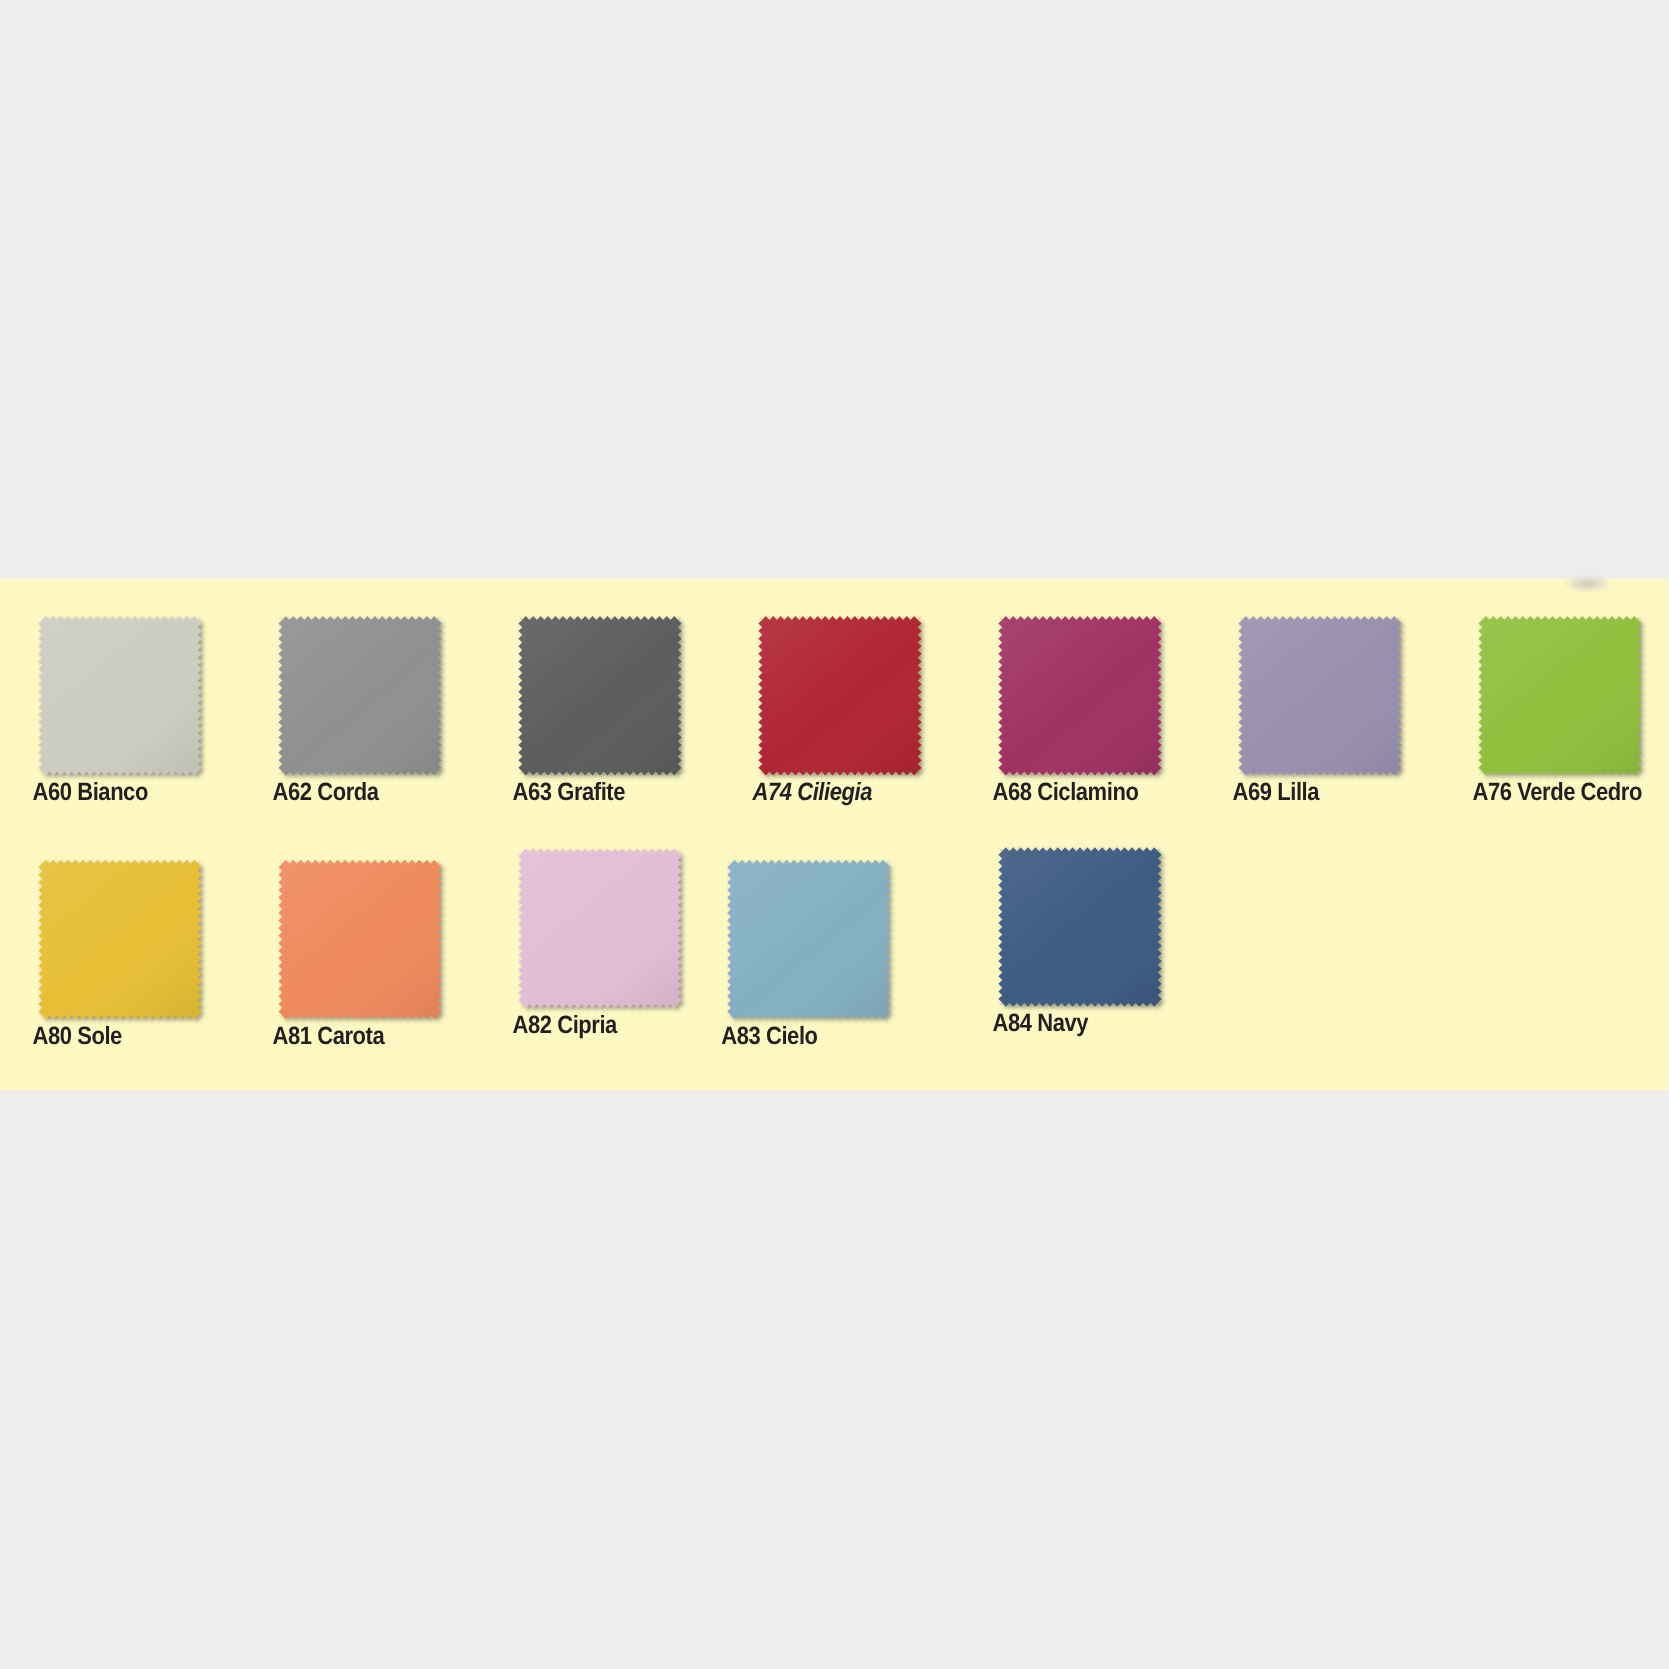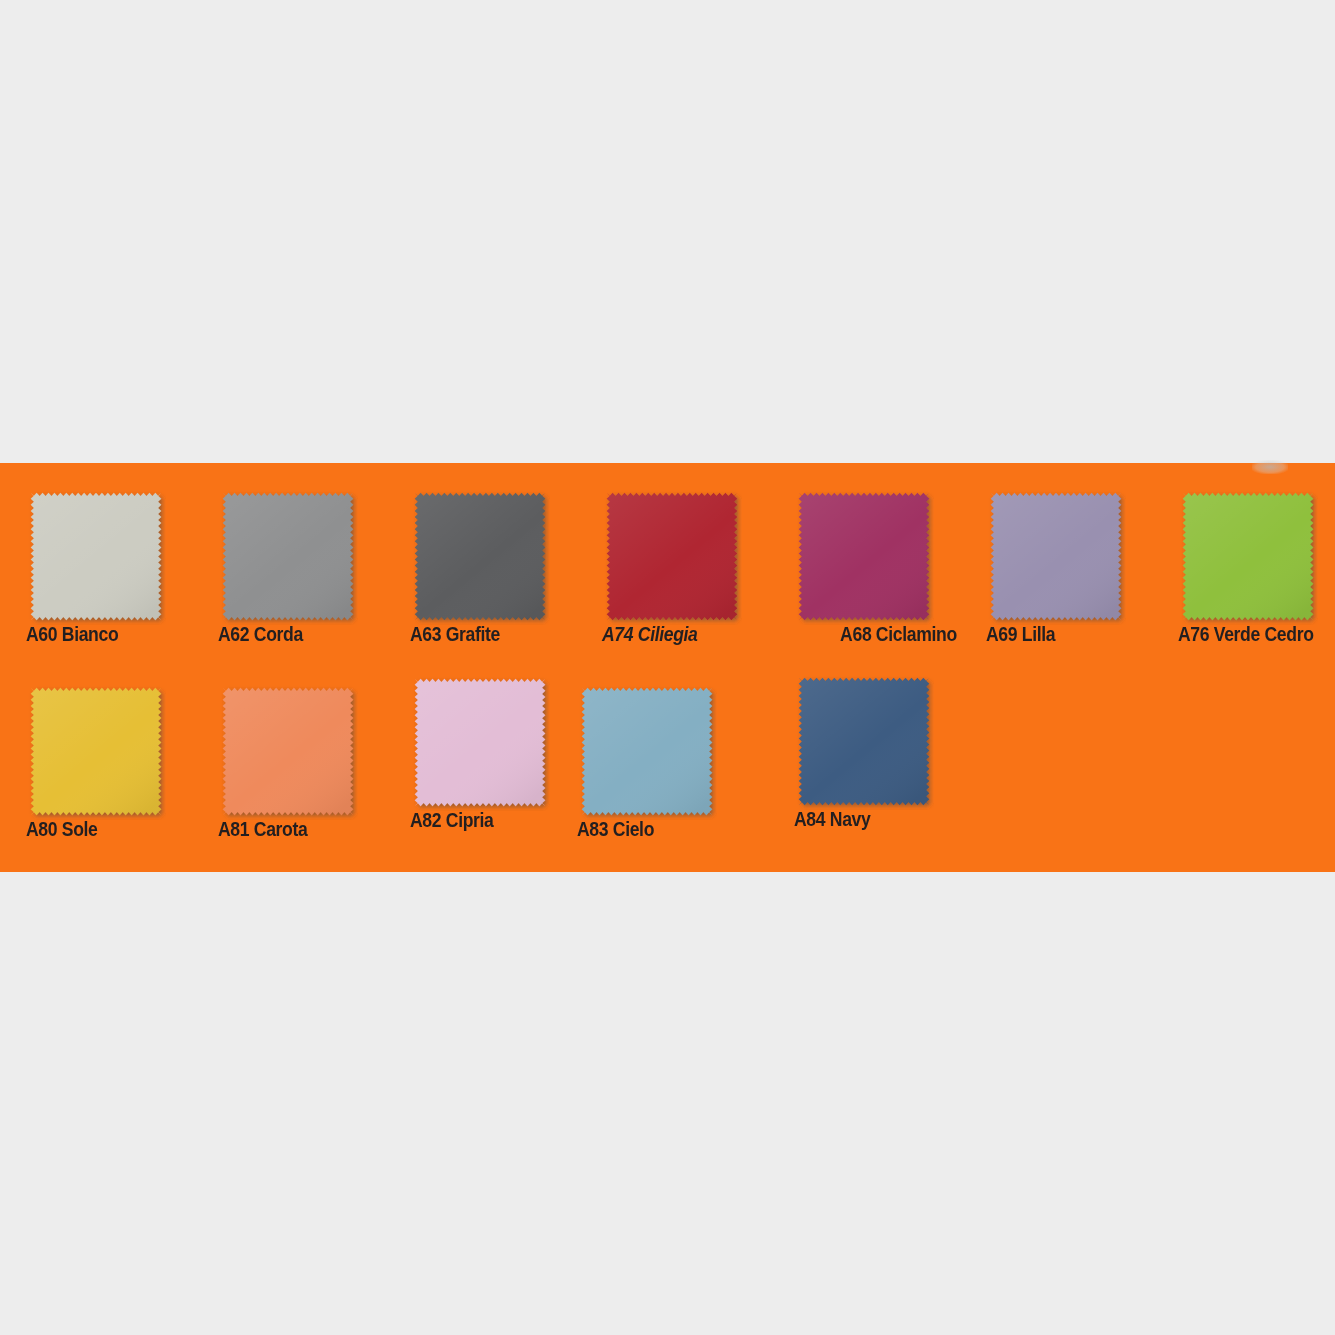--- a/index.html
+++ b/index.html
@@ -21,21 +21,21 @@
     background: #ededed;
   }
 
   
   #swatch-panel {
     position: absolute;
     left: 0;
     top: 463px;
     width: 1335px;
     height: 409px;
-    background: #f97316;
+    background: #fef9c3;
   }
 
   #swatch-grid {
     position: absolute;
     left: 0;
     top: 0;
     width: 1335px;
     height: 409px;
   }
 
@@ -173,21 +173,21 @@
                   <stop offset="58%" stop-color="#ffffff" stop-opacity="0"></stop>
                   <stop offset="100%" stop-color="#000000" stop-opacity="0.055"></stop>
                 </linearGradient>
               </defs>
               <path d="M 4.70 4.70 L 7.67 7.90 L 10.64 4.70 L 13.60 7.90 L 16.57 4.70 L 19.54 7.90 L 22.51 4.70 L 25.48 7.90 L 28.45 4.70 L 31.41 7.90 L 34.38 4.70 L 37.35 7.90 L 40.32 4.70 L 43.29 7.90 L 46.25 4.70 L 49.22 7.90 L 52.19 4.70 L 55.16 7.90 L 58.13 4.70 L 61.10 7.90 L 64.06 4.70 L 67.03 7.90 L 70.00 4.70 L 72.97 7.90 L 75.94 4.70 L 78.90 7.90 L 81.87 4.70 L 84.84 7.90 L 87.81 4.70 L 90.78 7.90 L 93.75 4.70 L 96.71 7.90 L 99.68 4.70 L 102.65 7.90 L 105.62 4.70 L 108.59 7.90 L 111.55 4.70 L 114.52 7.90 L 117.49 4.70 L 120.46 7.90 L 123.43 4.70 L 126.40 7.90 L 129.36 4.70 L 132.33 7.90 L 135.30 4.70 L 132.10 7.74 L 135.30 10.78 L 132.10 13.81 L 135.30 16.85 L 132.10 19.89 L 135.30 22.93 L 132.10 25.97 L 135.30 29.00 L 132.10 32.04 L 135.30 35.08 L 132.10 38.12 L 135.30 41.16 L 132.10 44.20 L 135.30 47.23 L 132.10 50.27 L 135.30 53.31 L 132.10 56.35 L 135.30 59.39 L 132.10 62.42 L 135.30 65.46 L 132.10 68.50 L 135.30 71.54 L 132.10 74.58 L 135.30 77.61 L 132.10 80.65 L 135.30 83.69 L 132.10 86.73 L 135.30 89.77 L 132.10 92.80 L 135.30 95.84 L 132.10 98.88 L 135.30 101.92 L 132.10 104.96 L 135.30 108.00 L 132.10 111.03 L 135.30 114.07 L 132.10 117.11 L 135.30 120.15 L 132.10 123.19 L 135.30 126.22 L 132.10 129.26 L 135.30 132.30 L 132.33 129.10 L 129.36 132.30 L 126.40 129.10 L 123.43 132.30 L 120.46 129.10 L 117.49 132.30 L 114.52 129.10 L 111.55 132.30 L 108.59 129.10 L 105.62 132.30 L 102.65 129.10 L 99.68 132.30 L 96.71 129.10 L 93.75 132.30 L 90.78 129.10 L 87.81 132.30 L 84.84 129.10 L 81.87 132.30 L 78.90 129.10 L 75.94 132.30 L 72.97 129.10 L 70.00 132.30 L 67.03 129.10 L 64.06 132.30 L 61.10 129.10 L 58.13 132.30 L 55.16 129.10 L 52.19 132.30 L 49.22 129.10 L 46.25 132.30 L 43.29 129.10 L 40.32 132.30 L 37.35 129.10 L 34.38 132.30 L 31.41 129.10 L 28.45 132.30 L 25.48 129.10 L 22.51 132.30 L 19.54 129.10 L 16.57 132.30 L 13.60 129.10 L 10.64 132.30 L 7.67 129.10 L 4.70 132.30 L 7.90 129.26 L 4.70 126.22 L 7.90 123.19 L 4.70 120.15 L 7.90 117.11 L 4.70 114.07 L 7.90 111.03 L 4.70 108.00 L 7.90 104.96 L 4.70 101.92 L 7.90 98.88 L 4.70 95.84 L 7.90 92.80 L 4.70 89.77 L 7.90 86.73 L 4.70 83.69 L 7.90 80.65 L 4.70 77.61 L 7.90 74.58 L 4.70 71.54 L 7.90 68.50 L 4.70 65.46 L 7.90 62.42 L 4.70 59.39 L 7.90 56.35 L 4.70 53.31 L 7.90 50.27 L 4.70 47.23 L 7.90 44.20 L 4.70 41.16 L 7.90 38.12 L 4.70 35.08 L 7.90 32.04 L 4.70 29.00 L 7.90 25.97 L 4.70 22.93 L 7.90 19.89 L 4.70 16.85 L 7.90 13.81 L 4.70 10.78 L 7.90 7.74 L 4.70 4.70 Z" fill="#b02530" filter="url(#sh3)"></path>
               <path d="M 4.70 4.70 L 7.67 7.90 L 10.64 4.70 L 13.60 7.90 L 16.57 4.70 L 19.54 7.90 L 22.51 4.70 L 25.48 7.90 L 28.45 4.70 L 31.41 7.90 L 34.38 4.70 L 37.35 7.90 L 40.32 4.70 L 43.29 7.90 L 46.25 4.70 L 49.22 7.90 L 52.19 4.70 L 55.16 7.90 L 58.13 4.70 L 61.10 7.90 L 64.06 4.70 L 67.03 7.90 L 70.00 4.70 L 72.97 7.90 L 75.94 4.70 L 78.90 7.90 L 81.87 4.70 L 84.84 7.90 L 87.81 4.70 L 90.78 7.90 L 93.75 4.70 L 96.71 7.90 L 99.68 4.70 L 102.65 7.90 L 105.62 4.70 L 108.59 7.90 L 111.55 4.70 L 114.52 7.90 L 117.49 4.70 L 120.46 7.90 L 123.43 4.70 L 126.40 7.90 L 129.36 4.70 L 132.33 7.90 L 135.30 4.70 L 132.10 7.74 L 135.30 10.78 L 132.10 13.81 L 135.30 16.85 L 132.10 19.89 L 135.30 22.93 L 132.10 25.97 L 135.30 29.00 L 132.10 32.04 L 135.30 35.08 L 132.10 38.12 L 135.30 41.16 L 132.10 44.20 L 135.30 47.23 L 132.10 50.27 L 135.30 53.31 L 132.10 56.35 L 135.30 59.39 L 132.10 62.42 L 135.30 65.46 L 132.10 68.50 L 135.30 71.54 L 132.10 74.58 L 135.30 77.61 L 132.10 80.65 L 135.30 83.69 L 132.10 86.73 L 135.30 89.77 L 132.10 92.80 L 135.30 95.84 L 132.10 98.88 L 135.30 101.92 L 132.10 104.96 L 135.30 108.00 L 132.10 111.03 L 135.30 114.07 L 132.10 117.11 L 135.30 120.15 L 132.10 123.19 L 135.30 126.22 L 132.10 129.26 L 135.30 132.30 L 132.33 129.10 L 129.36 132.30 L 126.40 129.10 L 123.43 132.30 L 120.46 129.10 L 117.49 132.30 L 114.52 129.10 L 111.55 132.30 L 108.59 129.10 L 105.62 132.30 L 102.65 129.10 L 99.68 132.30 L 96.71 129.10 L 93.75 132.30 L 90.78 129.10 L 87.81 132.30 L 84.84 129.10 L 81.87 132.30 L 78.90 129.10 L 75.94 132.30 L 72.97 129.10 L 70.00 132.30 L 67.03 129.10 L 64.06 132.30 L 61.10 129.10 L 58.13 132.30 L 55.16 129.10 L 52.19 132.30 L 49.22 129.10 L 46.25 132.30 L 43.29 129.10 L 40.32 132.30 L 37.35 129.10 L 34.38 132.30 L 31.41 129.10 L 28.45 132.30 L 25.48 129.10 L 22.51 132.30 L 19.54 129.10 L 16.57 132.30 L 13.60 129.10 L 10.64 132.30 L 7.67 129.10 L 4.70 132.30 L 7.90 129.26 L 4.70 126.22 L 7.90 123.19 L 4.70 120.15 L 7.90 117.11 L 4.70 114.07 L 7.90 111.03 L 4.70 108.00 L 7.90 104.96 L 4.70 101.92 L 7.90 98.88 L 4.70 95.84 L 7.90 92.80 L 4.70 89.77 L 7.90 86.73 L 4.70 83.69 L 7.90 80.65 L 4.70 77.61 L 7.90 74.58 L 4.70 71.54 L 7.90 68.50 L 4.70 65.46 L 7.90 62.42 L 4.70 59.39 L 7.90 56.35 L 4.70 53.31 L 7.90 50.27 L 4.70 47.23 L 7.90 44.20 L 4.70 41.16 L 7.90 38.12 L 4.70 35.08 L 7.90 32.04 L 4.70 29.00 L 7.90 25.97 L 4.70 22.93 L 7.90 19.89 L 4.70 16.85 L 7.90 13.81 L 4.70 10.78 L 7.90 7.74 L 4.70 4.70 Z" fill="url(#g3)"></path>
             </svg>
           </div>
           <div class="swatch-label">A74 Ciliegia</div>
         </div>
-        <div class="swatch-cell" style="left: 768px; top: 0px; text-align: right;">
+        <div class="swatch-cell" style="left: 768px; top: 0px;">
           <div class="swatch-chip-wrap">
             <svg viewBox="0 0 140 137" width="140" height="137">
               <defs>
                 <filter id="sh4" x="-25%" y="-25%" width="160%" height="160%">
                   <feDropShadow dx="2.2" dy="2.0" stdDeviation="1.9" flood-color="#4a4a4a" flood-opacity="0.55"></feDropShadow>
                 </filter>
                 <linearGradient id="g4" x1="0%" y1="0%" x2="85%" y2="100%">
                   <stop offset="0%" stop-color="#ffffff" stop-opacity="0.085"></stop>
                   <stop offset="58%" stop-color="#ffffff" stop-opacity="0"></stop>
                   <stop offset="100%" stop-color="#000000" stop-opacity="0.055"></stop>

